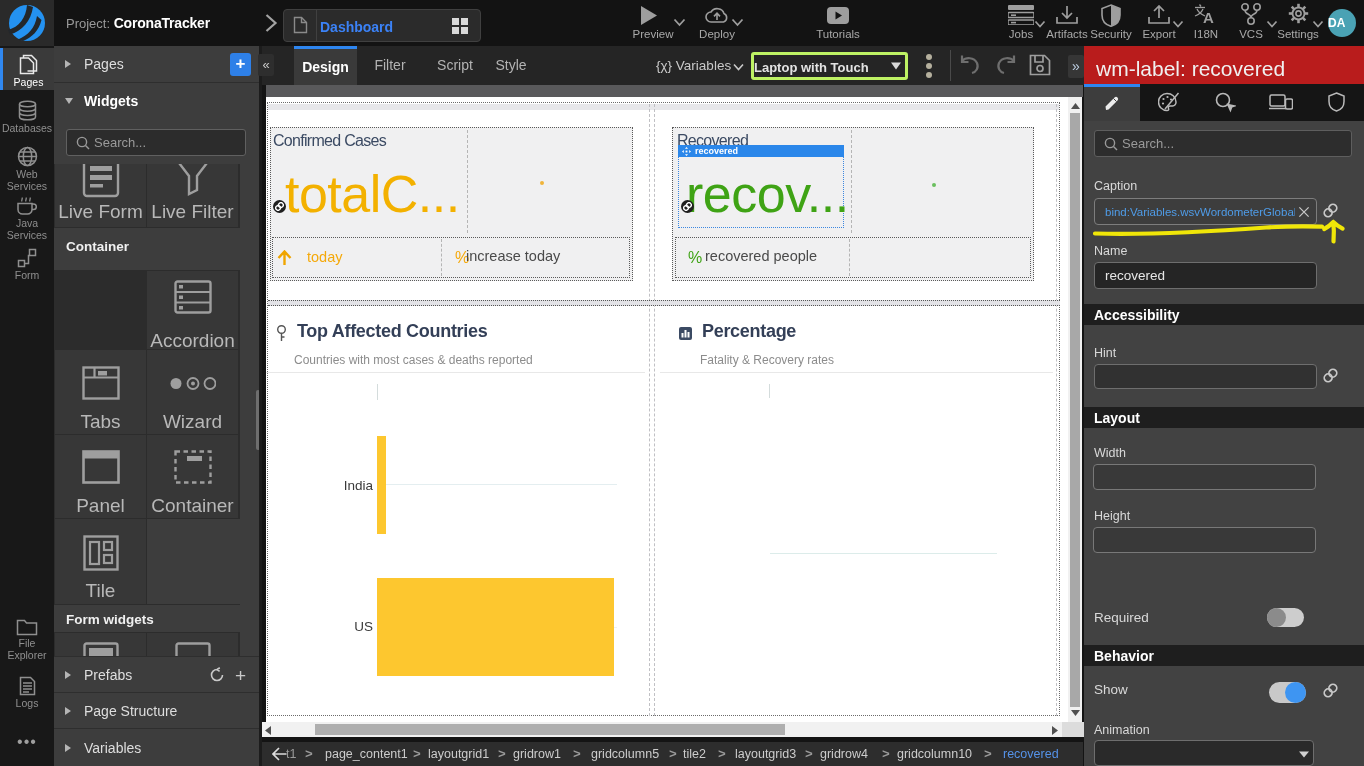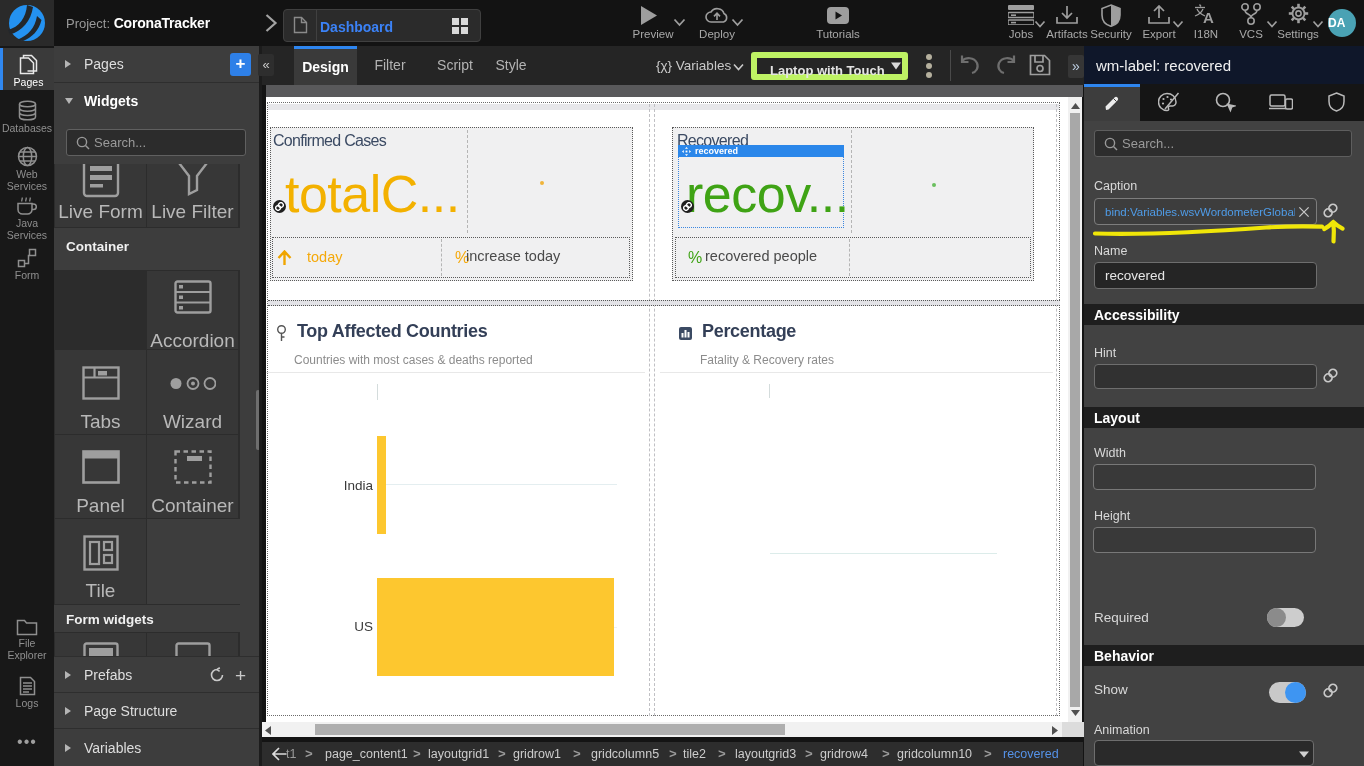--- a/index.html
+++ b/index.html
@@ -46,21 +46,21 @@
 #titlebar { position:absolute; left:4px; top:39px; width:817px; height:12px; background:#59595b; }
 #page { position:absolute; left:4px; top:51px; width:802px; height:625px; background:#ffffff; overflow:hidden; }
 .vscroll { position:absolute; left:806px; top:51px; width:14px; height:625px; background:#f1f1f1; }
 .hscroll { position:absolute; left:0px; top:676px; width:800px; height:15px; background:#f1f1f1; }
 #bcrumb { position:absolute; left:0; top:696px; width:821px; height:24px; background:#2d2d2d; color:#cccccc; font-size:12.5px; }
 #bcrumb .bi { position:absolute; top:50%; transform:translateY(-50%); white-space:nowrap; }
 #bcrumb .sep { color:#9a9a9a; font-size:13px; font-weight:bold; font-family:"Liberation Mono",monospace; }
 .bigl { position:absolute; font-size:52px; letter-spacing:-0.5px; line-height:1.0; }
 
 #rightpanel { left:1084px; top:46px; width:280px; height:720px; background:#424242; }
-#rptitle { position:absolute; left:0; top:0; width:280px; height:38px; background:#0f172a; color:#f0f0f0; font-size:15px; }
+#rptitle { position:absolute; left:0; top:0; width:280px; height:38px; background:#b91c1c; color:#f0f0f0; font-size:21px; }
 #rptabs { position:absolute; left:0; top:38px; width:280px; height:37px; background:#151515; }
 .rptab { position:absolute; top:0; width:56px; height:37px; }
 .rpstrip { position:absolute; left:0; width:280px; background:#1e1e1e; color:#ffffff; font-size:14px; font-weight:bold; }
 .rpstrip span { position:absolute; left:10px; top:50%; transform:translateY(-50%); }
 .rplab { position:absolute; left:10px; color:#d9d9d9; font-size:12.5px; }
 .rpinput { position:absolute; left:10px; width:223px; height:27px; border:1px solid #787878; border-radius:4px; background:#393939; }
 </style>
 </head>
 <body>
 <div class="abs" id="topbar">
@@ -403,21 +403,21 @@
 <div class="abs" id="canvas">
   <div id="ctoolbar">
     <div class="ctab" id="tab-design" style="left:32px;width:63px">Design</div>
     <div class="ctab" style="left:96px;width:64px">Filter</div>
     <div class="ctab" style="left:166px;width:54px">Script</div>
     <div class="ctab" style="left:226px;width:46px">Style</div>
     <div style="position:absolute;left:394px;top:12px;font-size:13.5px;color:#c9c9c9">{χ} Variables</div>
     <svg style="position:absolute;left:471px;top:17px" width="11" height="8" viewBox="0 0 11 8">
         <path d="M1 1.5 L5.5 6.5 L10 1.5" fill="none" stroke="#c9c9c9" stroke-width="1.6"></path>
       </svg>
-    <div style="position:absolute;left:489px;top:6px;width:157px;height:28px;border:6px solid #bef264;border-radius:3px;color:#e3e3e3;font-size:13px;font-weight:bold;line-height:26px;padding-left:13px">Laptop with Touch</div>
+    <div style="position:absolute;left:489px;top:6px;width:157px;height:28px;border:3px solid #bef264;border-radius:3px;color:#e3e3e3;font-size:13px;font-weight:bold;line-height:26px;">Laptop with Touch</div>
     <svg style="position:absolute;left:629px;top:16px" width="10" height="8" viewBox="0 0 10 8">
         <path d="M0 0.5 h10 L5 7.5 Z" fill="#d9d9d9"></path>
       </svg>
     <div style="position:absolute;left:664px;top:8px;width:6px;height:24px">
       <div style="width:6px;height:6px;border-radius:50%;background:#b5b09e;margin-bottom:3px"></div>
       <div style="width:6px;height:6px;border-radius:50%;background:#b5b09e;margin-bottom:3px"></div>
       <div style="width:6px;height:6px;border-radius:50%;background:#b5b09e"></div>
     </div>
     <div style="position:absolute;left:688px;top:4px;width:1px;height:31px;background:#4a4a4a"></div>
     <svg style="position:absolute;left:697px;top:9px" width="22" height="20" viewBox="0 0 22 20">

